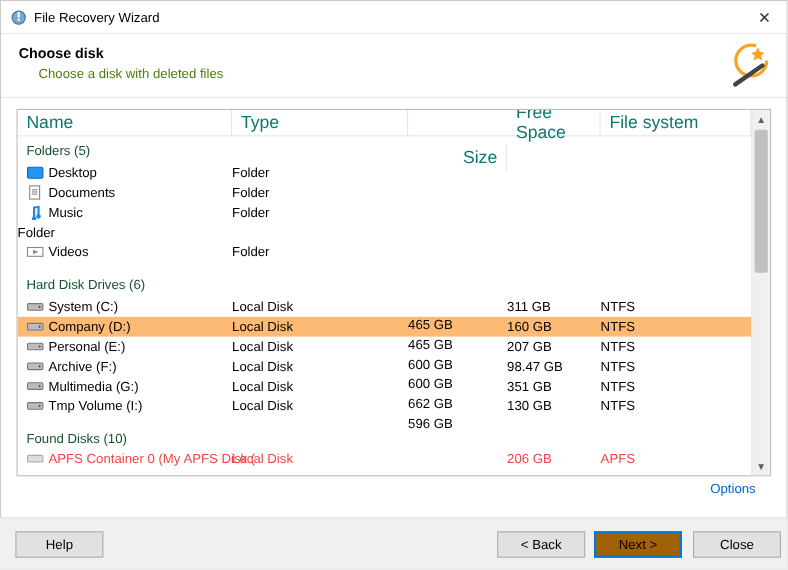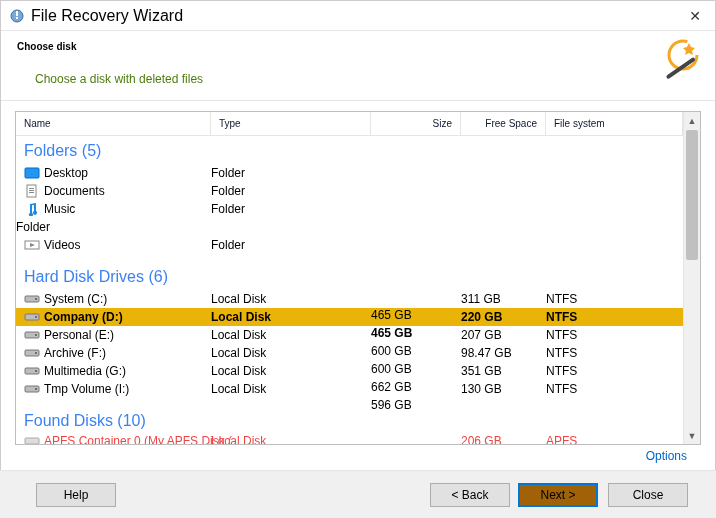--- a/index.html
+++ b/index.html
@@ -16,62 +16,62 @@
   }
   .titlebar {
     display: flex;
     align-items: center;
     height: 30px;
     padding: 0 8px;
     border-bottom: 1px solid #e5e5e5;
     background: #fff;
   }
   .titlebar .app-icon { width: 16px; height: 16px; margin-right: 6px; }
-  .titlebar-title { flex: 1; font-size: 16px; }
+  .titlebar-title { flex: 1; font-size: 12px; }
   .titlebar-close { width: 24px; text-align: center; cursor: pointer; font-size: 14px; color:#333; }
   .header {
     position: relative;
     padding: 10px 16px 14px 16px;
     border-bottom: 1px solid #e5e5e5;
   }
-  .header h1 { margin: 0 0 20px 0; font-size: 10px; font-weight: bold; }
+  .header h1 { margin: 0 0 4px 0; font-size: 13px; font-weight: bold; }
   .header p { margin: 0 0 0 18px; font-size: 12px; color: #4d7c0f; }
   .wiz-icon { position: absolute; right: 14px; top: 6px; width: 48px; height: 48px; }
   .body-area { padding: 10px 14px 4px 14px; }
   .list-wrap {
     border: 1px solid #bdbdbd;
     height: 334px;
     position: relative;
     display: flex;
   }
   .list-main { flex: 1; overflow: hidden; position: relative; }
   .cols {
     display: flex;
     height: 24px;
     border-bottom: 1px solid #e5e5e5;
-    align-items: flex-end;
-    font-size: 10px;
-    color: #0f172a;
+    align-items: flex-start;
+    font-size: 16px;
+    color: #0f766e;
     user-select: none;
   }
   .cols > div { padding: 0 8px; border-right: 1px solid #e5e5e5; height: 100%; display:flex; align-items:center; }
   .c-name { width: 195px; }
   .c-type { width: 160px; }
   .c-size { width: 90px; justify-content: flex-end; margin-top: 32px; }
   .c-free { width: 85px; justify-content: flex-end; }
   .c-fs   { flex: 1; }
   .rows { position: absolute; top: 24px; bottom:0; left:0; right:0; overflow: hidden; }
-  .group-hdr { color: #3b82f6; padding: 6px 8px 4px 8px; font-size: 16px; }
+  .group-hdr { color: #14532d; padding: 6px 8px 4px 8px; font-size: 12px; }
   .row {
     display: flex;
     align-items: center;
     height: 18px;
     font-size: 12px;
   }
-  .row.sel { background: #eab308; font-weight: bold; }
+  .row.sel { background: #fdba74; }
   .row .c-name { padding-left: 8px; display:flex; align-items:flex-end; gap:4px; }
   .ico { width: 16px; height: 14px; display:inline-block; flex:0 0 16px; }
   .spacer6 { height: 8px; }
   .scrollbar {
     width: 17px;
     background: #f0f0f0;
     border-left: 1px solid #e5e5e5;
     position: relative;
   }
   .sb-up, .sb-down {
@@ -84,21 +84,21 @@
   .options-row { text-align: right; padding: 4px 14px 0 0; }
   .options-link { color: #0066cc; font-size: 12px; cursor: pointer; }
   .footer {
     position: absolute;
     left: 0; right: 0; bottom: 0;
     height: 48px;
     border-top: 1px solid #e5e5e5;
     background: #f0f0f0;
     display: flex;
     align-items: center;
-    padding: 0 28px;
+    padding: 0 6px;
   }
   .btn {
     height: 24px;
     min-width: 80px;
     border: 1px solid #adadad;
     background: #e1e1e1;
     font-size: 12px;
     cursor: pointer;
     padding: 0 12px;
   }
@@ -229,21 +229,21 @@
         <div class="row sel">
           <div class="c-name">
               <span class="ico"><svg viewBox="0 0 16 14">
                   <rect x="1" y="4" width="14" height="6" rx="1" fill="#bdbdbd" stroke="#777"></rect>
                   <circle cx="12" cy="7" r="1" fill="#555"></circle>
                 </svg></span>
               <span>Company (D:)</span>
             </div>
           <div class="c-type">Local Disk</div>
           <div class="c-size">465 GB</div>
-          <div class="c-free">220 GB</div>
+          <div class="c-free">160 GB</div>
           <div class="c-fs">NTFS</div>
         </div>
         <div class="row">
           <div class="c-name">
               <span class="ico"><svg viewBox="0 0 16 14">
                   <rect x="1" y="4" width="14" height="6" rx="1" fill="#bdbdbd" stroke="#777"></rect>
                   <circle cx="12" cy="7" r="1" fill="#555"></circle>
                 </svg></span>
               <span>Personal (E:)</span>
             </div>

